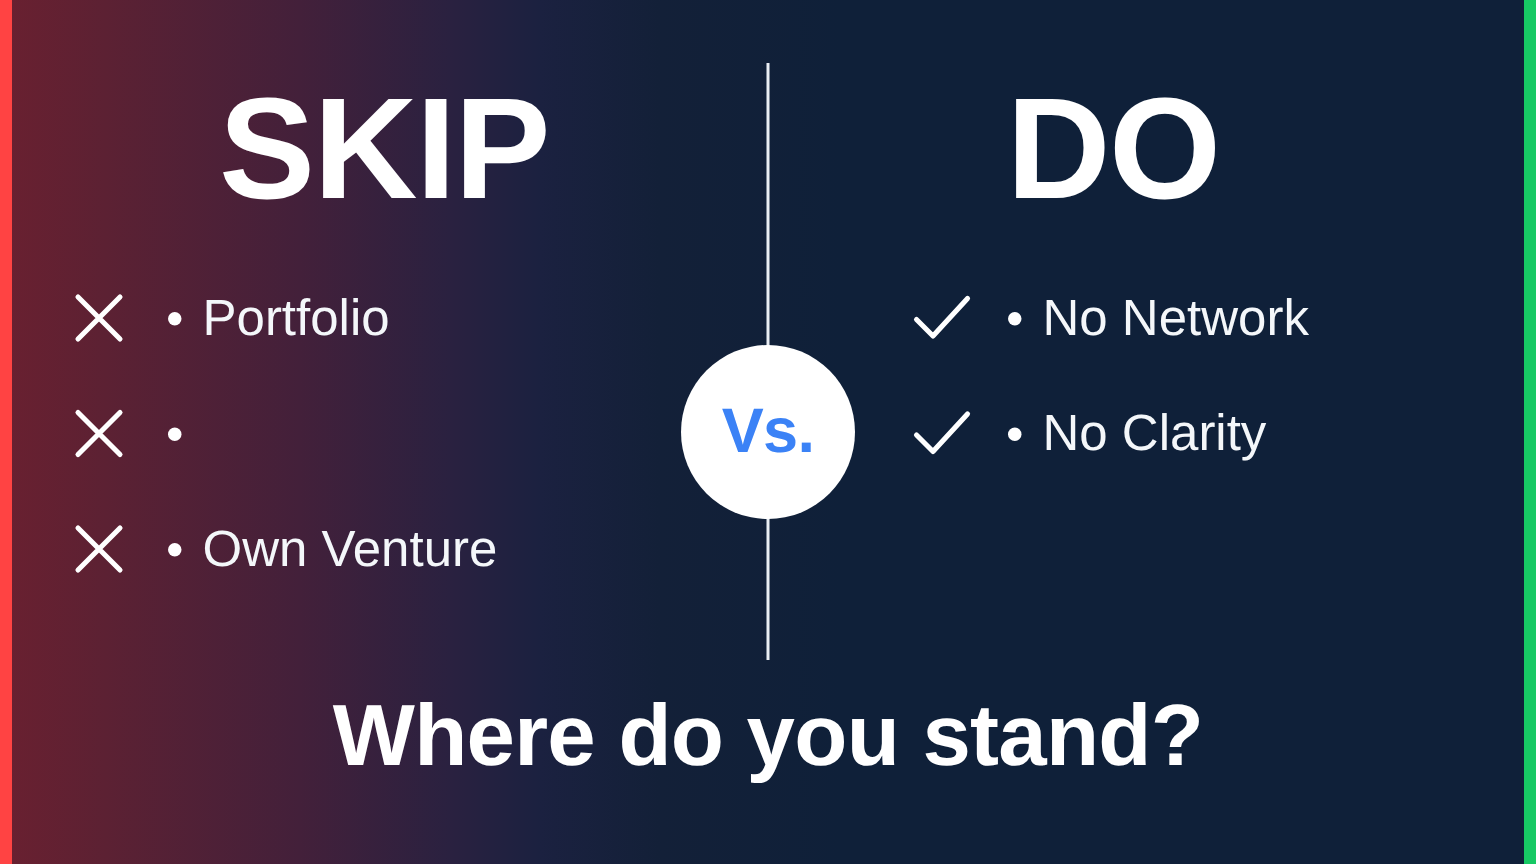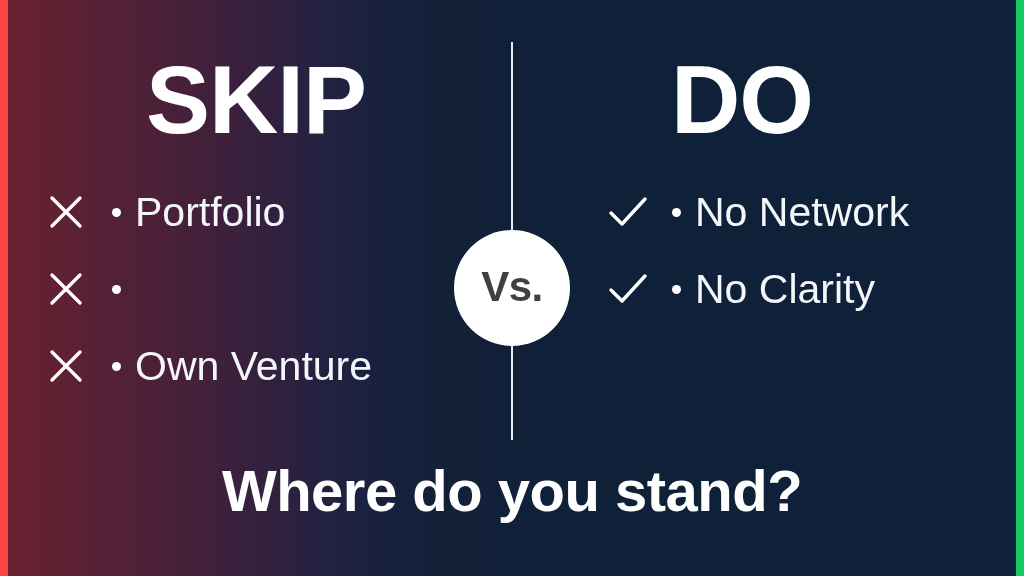--- a/index.html
+++ b/index.html
@@ -71,21 +71,21 @@
     height: 116px;
     border-radius: 50%;
     background: #ffffff;
     display: flex;
     align-items: center;
     justify-content: center;
   }
   .vs-badge span {
     font-size: 42px;
     font-weight: bold;
-    color: #404040;
+    color: #3b82f6;
     letter-spacing: -0.5px;
     line-height: 1;
     transform: translateY(-1px);
   }
 
   
   .col {
     position: absolute;
     top: 186px;
   }
@@ -109,21 +109,21 @@
   .row .bullet {
     flex: 0 0 auto;
     width: 9px;
     height: 9px;
     border-radius: 50%;
     background: #ffffff;
     margin-left: 24px;
     margin-right: 14px;
   }
   .row .label {
-    font-size: 41px;
+    font-size: 34px;
     color: #f4f7fa;
     line-height: 1;
     white-space: nowrap;
     font-weight: 400;
   }
 
   
   .footer-question {
     position: absolute;
     left: 0;

